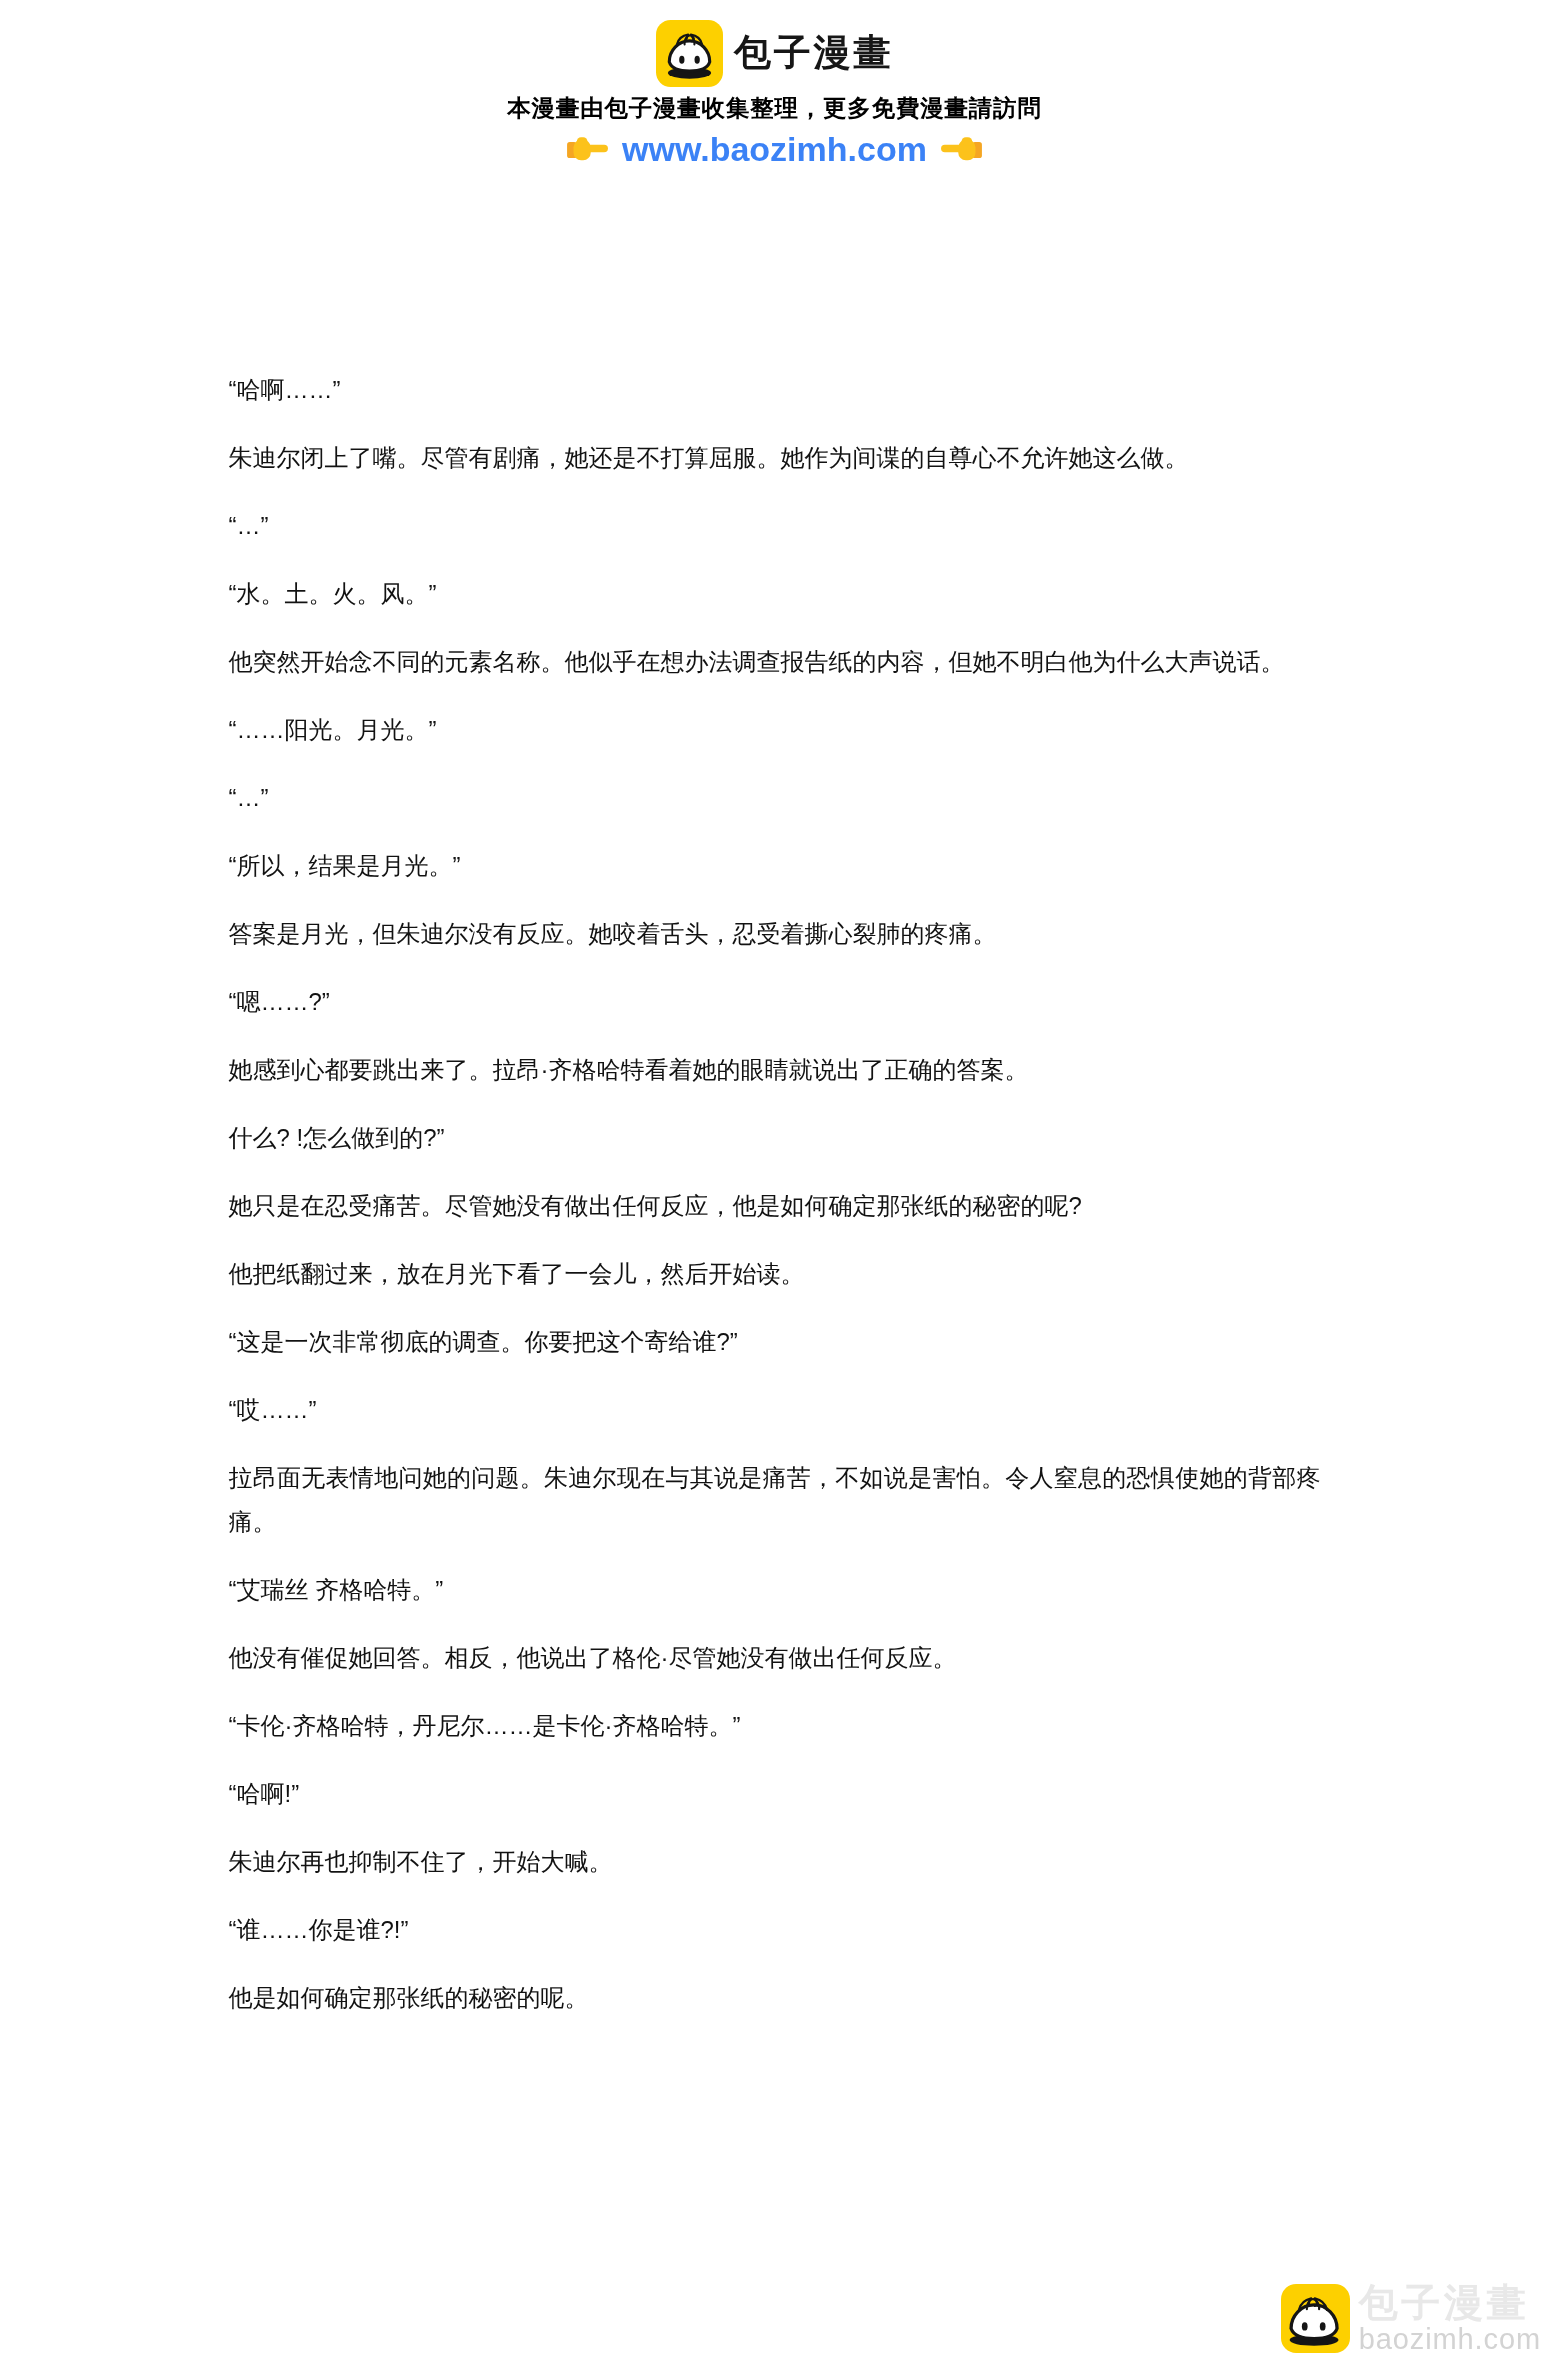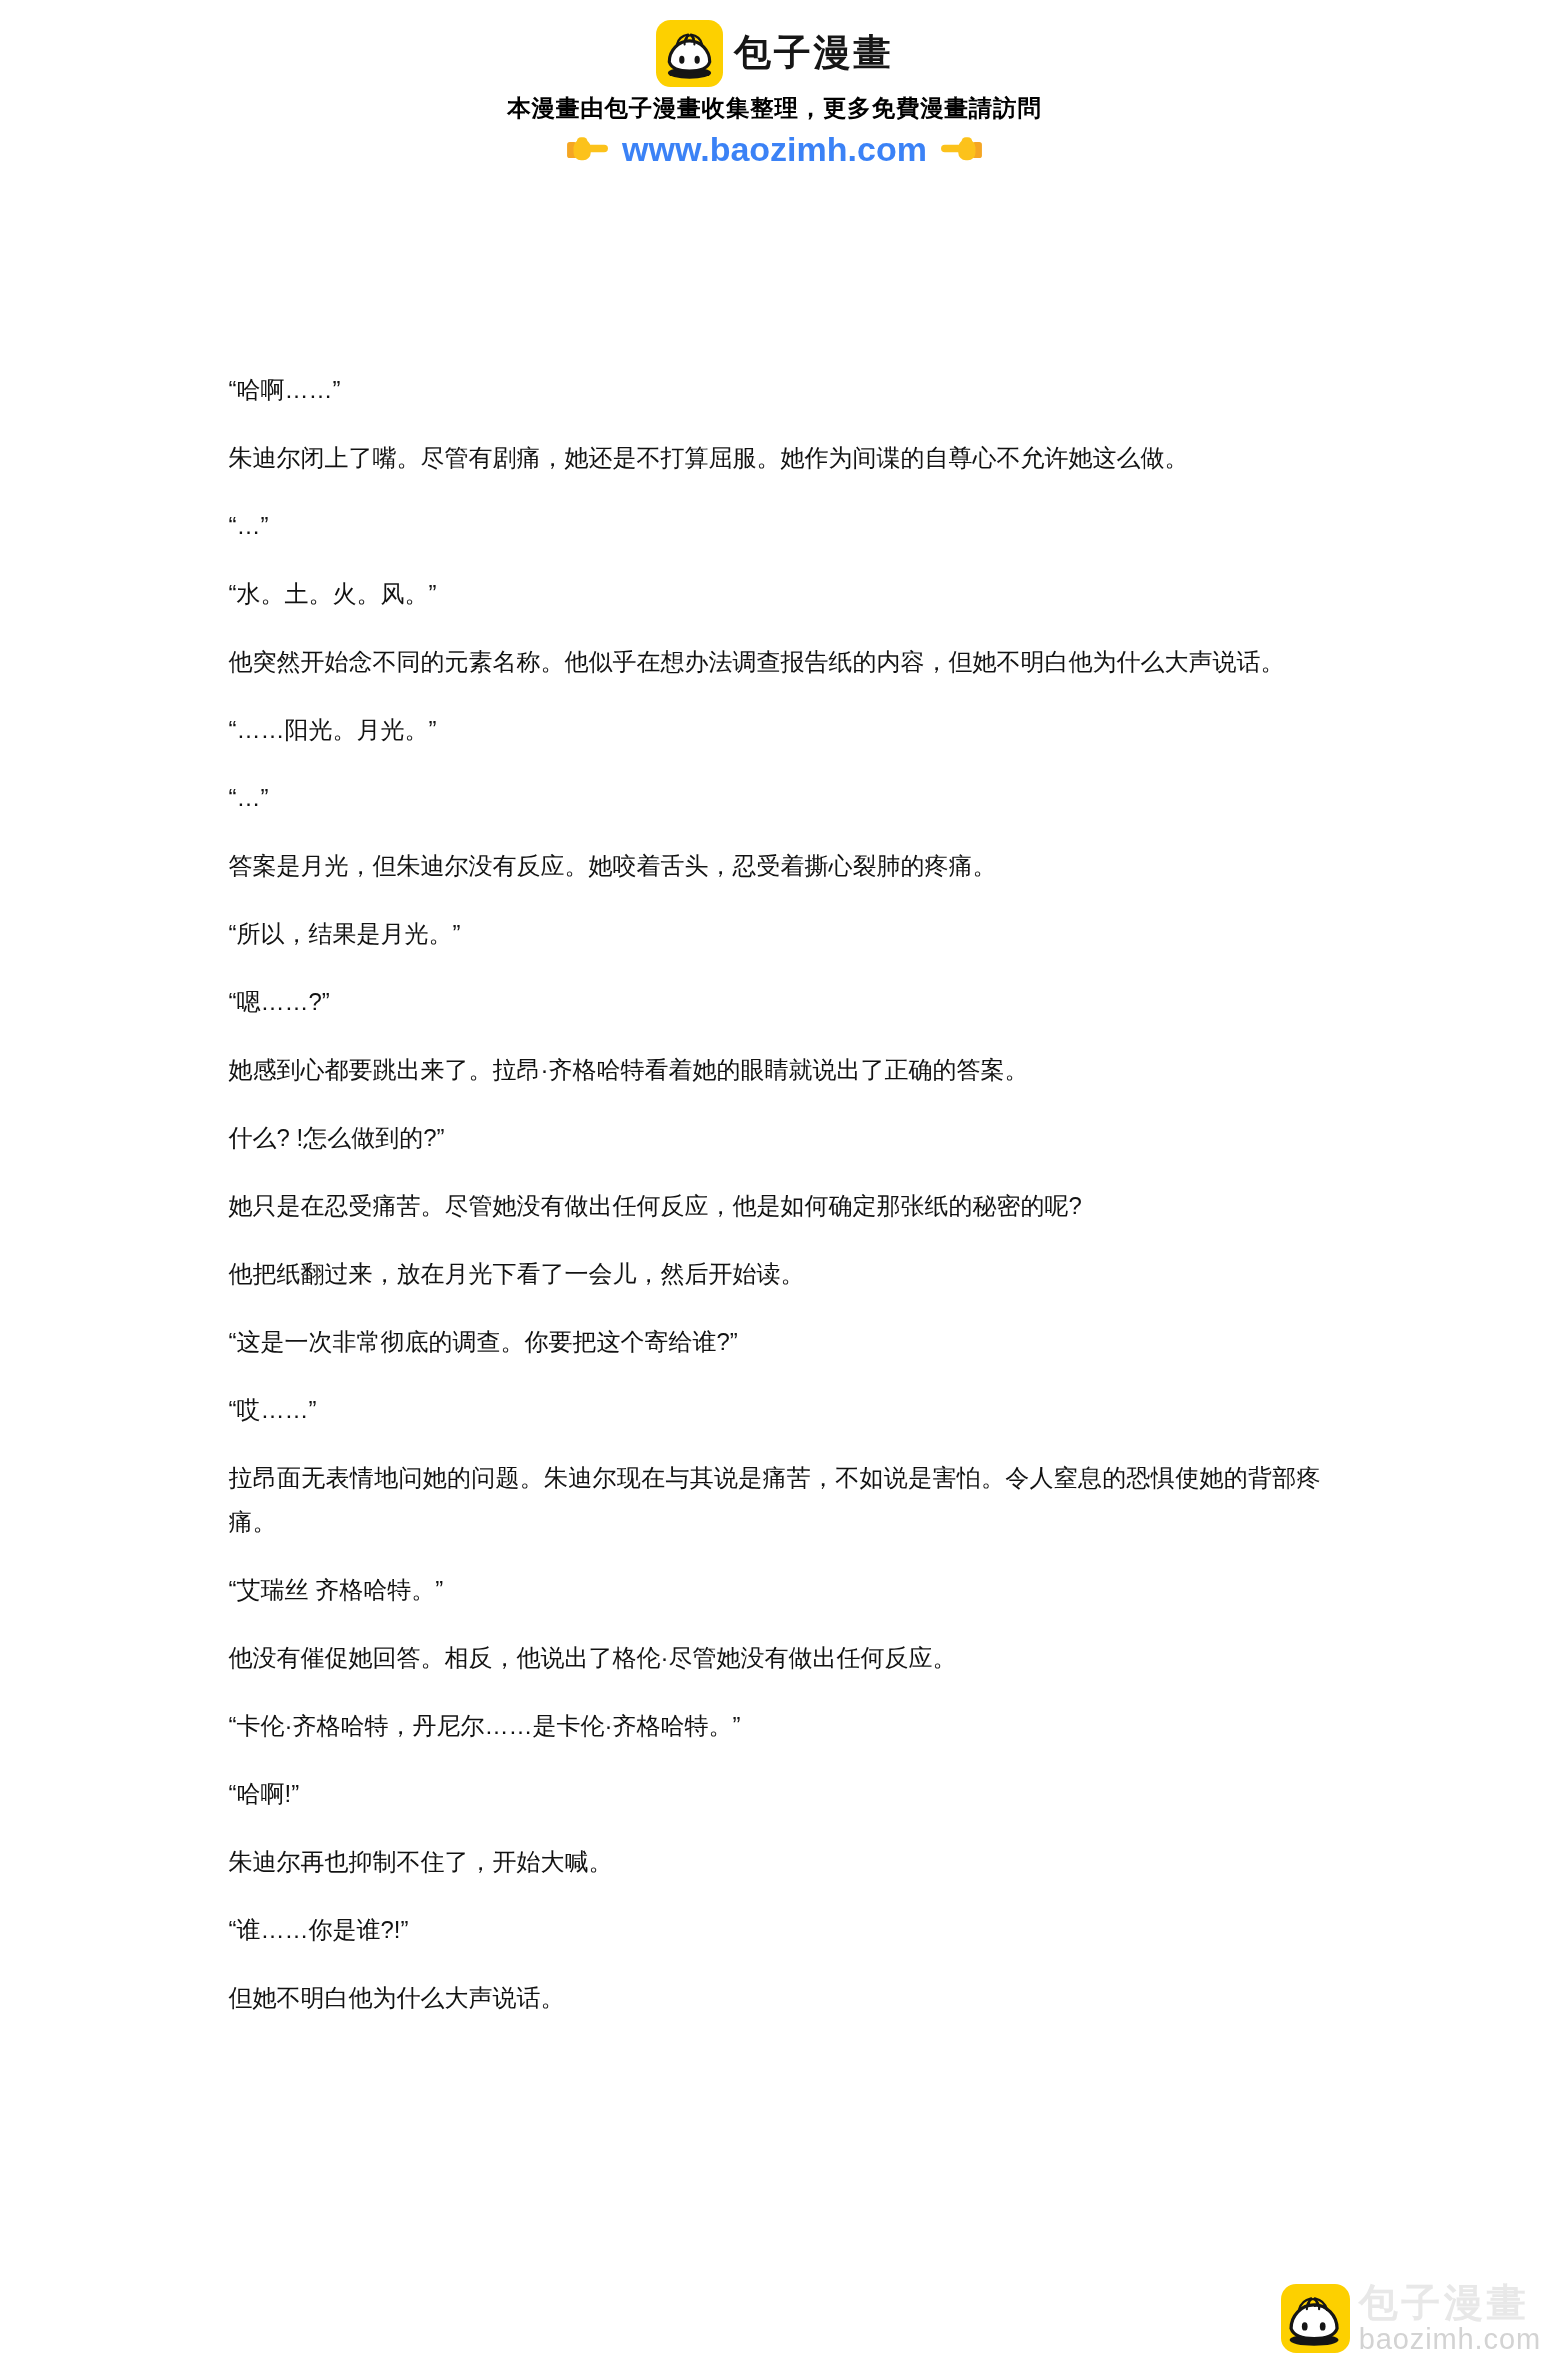--- a/index.html
+++ b/index.html
@@ -113,37 +113,37 @@
 </header>
 
 <main class="article">
     <p>“哈啊……”</p>
     <p>朱迪尔闭上了嘴。尽管有剧痛，她还是不打算屈服。她作为间谍的自尊心不允许她这么做。</p>
     <p>“…”</p>
     <p>“水。土。火。风。”</p>
     <p>他突然开始念不同的元素名称。他似乎在想办法调查报告纸的内容，但她不明白他为什么大声说话。</p>
     <p>“……阳光。月光。”</p>
     <p>“…”</p>
+    <p>“所以，结果是月光。”</p>
     <p>答案是月光，但朱迪尔没有反应。她咬着舌头，忍受着撕心裂肺的疼痛。</p>
-    <p>“所以，结果是月光。”</p>
     <p>“嗯……?”</p>
     <p>她感到心都要跳出来了。拉昂·齐格哈特看着她的眼睛就说出了正确的答案。</p>
     <p>什么? !怎么做到的?”</p>
     <p>她只是在忍受痛苦。尽管她没有做出任何反应，他是如何确定那张纸的秘密的呢?</p>
     <p>他把纸翻过来，放在月光下看了一会儿，然后开始读。</p>
     <p>“这是一次非常彻底的调查。你要把这个寄给谁?”</p>
     <p>“哎……”</p>
     <p>拉昂面无表情地问她的问题。朱迪尔现在与其说是痛苦，不如说是害怕。令人窒息的恐惧使她的背部疼痛。</p>
     <p>“艾瑞丝 齐格哈特。”</p>
     <p>他没有催促她回答。相反，他说出了格伦·尽管她没有做出任何反应。</p>
     <p>“卡伦·齐格哈特，丹尼尔……是卡伦·齐格哈特。”</p>
     <p>“哈啊!”</p>
     <p>朱迪尔再也抑制不住了，开始大喊。</p>
     <p>“谁……你是谁?!”</p>
-    <p>但她不明白他为什么大声说话。</p>
+    <p>他是如何确定那张纸的秘密的呢。</p>
   </main>
 
 <div class="watermark">
   <span>
     <svg viewBox="0 0 96 96" width="69" height="69" aria-hidden="true">
       <rect x="0" y="0" width="96" height="96" rx="21" fill="var(--brand-yellow)"></rect>
       <ellipse cx="46" cy="78" rx="34" ry="8" fill="#151515"></ellipse>
       <path d="M14 62 a32 33 0 1 1 64 0 q-5 14 -32 14 q-27 0 -32 -14 z" fill="#ffffff" stroke="#151515" stroke-width="4.5" stroke-linejoin="round"></path>
       <path d="M42 20 q-14 3 -17 16" fill="none" stroke="#151515" stroke-width="3.2" stroke-linecap="round"></path>
       <path d="M47 20 q14 3 17 16" fill="none" stroke="#151515" stroke-width="3.2" stroke-linecap="round"></path>

